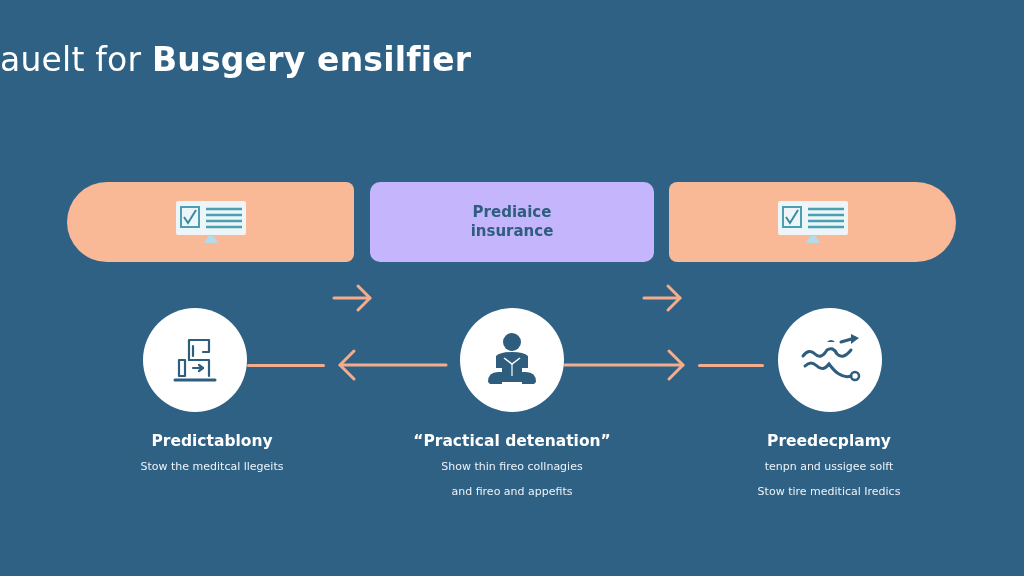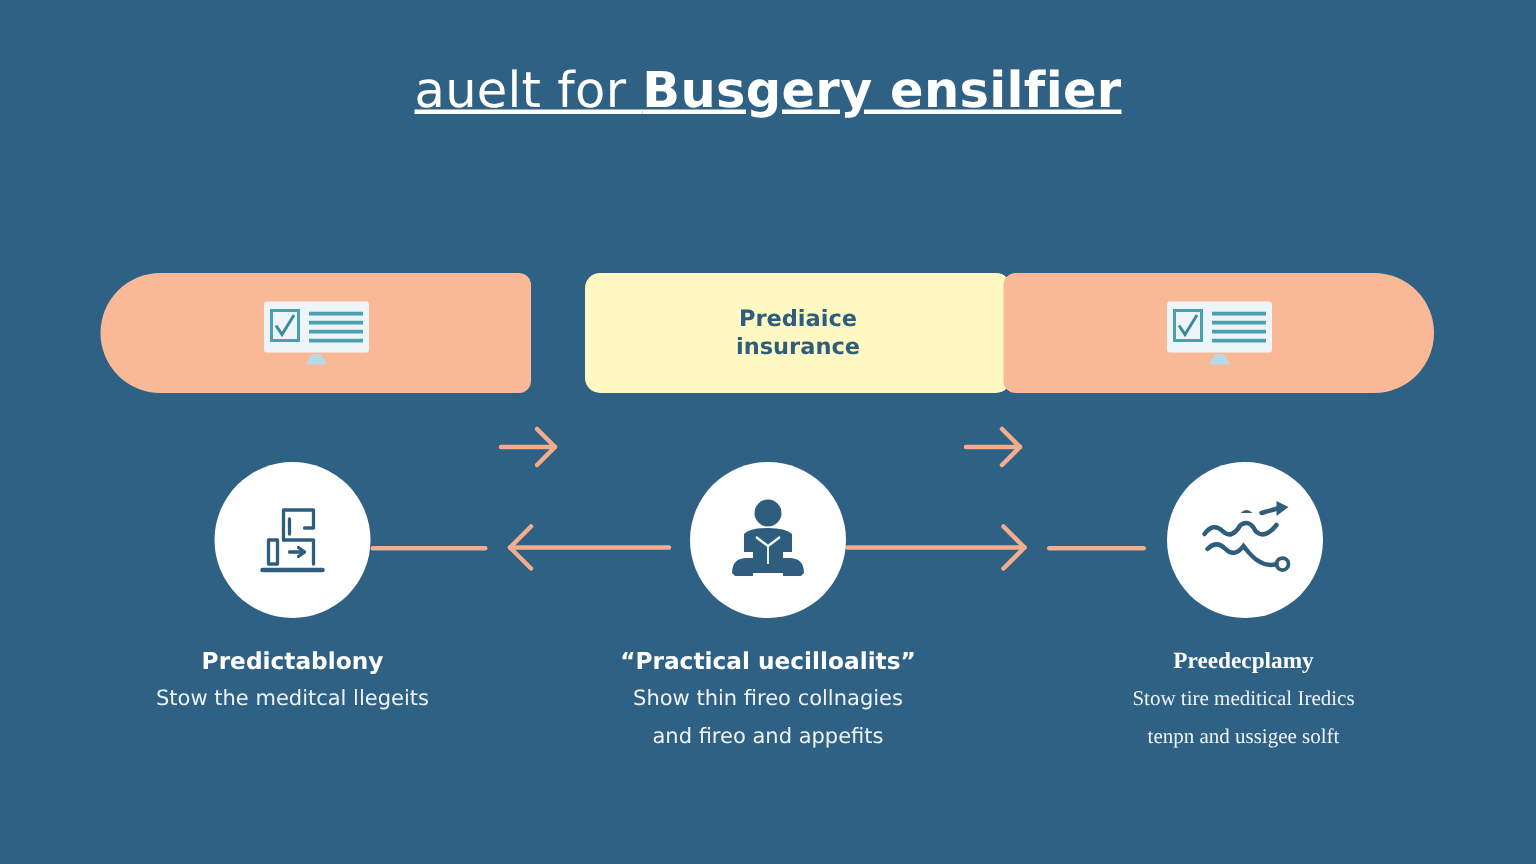--- a/index.html
+++ b/index.html
@@ -5,47 +5,47 @@
     html, body { margin: 0; padding: 0; }
     body {
       width: 1024px; height: 576px; overflow: hidden;
       background: #2f6185;
       font-family: "DejaVu Sans", sans-serif;
       position: relative;
       color: #ffffff;
     }
     .title {
       position: absolute; left: 0; top: 36px; width: 1024px;
-      text-align: center; font-weight: bold; font-size: 33px; line-height: 48px;
-      color: #ffffff; letter-spacing: 0.2px; text-decoration: underline;
+      text-align: left; font-weight: bold; font-size: 33px; line-height: 48px;
+      color: #ffffff; letter-spacing: 0.2px;
     }
     .title .line1 .light { font-weight: normal; }
     .card {
       position: absolute; top: 182px; height: 80px; box-sizing: border-box;
       display: flex; align-items: center; justify-content: center;
     }
     .card.peach { background: #f9b997; }
     .card.left { left: 67px; width: 287px; border-radius: 40px 8px 8px 40px; }
-    .card.mid { left: 390px; width: 284px; background: #fef9c3; border-radius: 10px; }
+    .card.mid { left: 370px; width: 284px; background: #c4b5fd; border-radius: 10px; }
     .card.right { left: 669px; width: 287px; border-radius: 8px 40px 40px 8px; }
     .card.mid .label {
       color: #2e5d7e; font-weight: bold; font-size: 15px; text-align: center; line-height: 19px;
     }
     .monitor { position: relative; width: 74px; height: 46px; }
     .arrow-line { position: absolute; height: 3px; background: #f3ad8c; border-radius: 2px; }
     .circle {
       position: absolute; width: 104px; height: 104px; border-radius: 50%;
       background: #ffffff; top: 308px;
       display: flex; align-items: center; justify-content: center;
     }
     .step {
       position: absolute; top: 428px; width: 290px; text-align: center;
     }
     .step .h { font-weight: bold; font-size: 15.5px; line-height: 26px; color: #ffffff; }
-    .step .d { font-size: 14px; line-height: 25px; color: #eef3f7; }
+    .step .d { font-size: 11px; line-height: 25px; color: #eef3f7; }
     svg { display: block; }
   </style>
 </head>
 <body>
 
 <div class="title">
   <div class="line1">
     <span class="light">auelt for </span><span>Busgery ensilfier</span>
   </div>
 </div>
@@ -138,26 +138,26 @@
       <path d="M6 24 Q12 16 18 22 Q24 28 30 18 Q36 14 40 22 Q46 28 54 18"></path>
       <path d="M8 34 Q14 28 20 34 Q26 40 32 32 Q38 40 42 42 Q48 46 54 44"></path>
       <path d="M44 10 L58 6"></path>
     </g>
     <path d="M54 2 L62 6 L54 12 Z" fill="#2e5d7e"></path>
     <path d="M30 10 Q34 6 38 10 Z" fill="#2e5d7e"></path>
     <circle cx="58" cy="44" r="4" fill="none" stroke="#2e5d7e" stroke-width="2.5"></circle>
   </svg>
 </div>
 
-<div class="step" style="left:50px;">
+<div class="step" style="left:67px;">
   <div class="h">Predictablony</div>
   <div class="d">Stow the meditcal llegeits</div>
 </div>
 <div class="step" style="left:367px;">
-  <div class="h">“Practical uecilloalits”</div>
+  <div class="h">“Practical detenation”</div>
   <div class="d">Show thin fireo collnagies</div>
   <div class="d">and fireo and appefits</div>
 </div>
-<div class="step" style="left:684px;font-family:Liberation Serif, serif;">
+<div class="step" style="left:684px;">
   <div class="h">Preedecplamy</div>
+  <div class="d">tenpn and ussigee solft</div>
   <div class="d">Stow tire meditical Iredics</div>
-  <div class="d">tenpn and ussigee solft</div>
 </div>
 
 </body></html>

